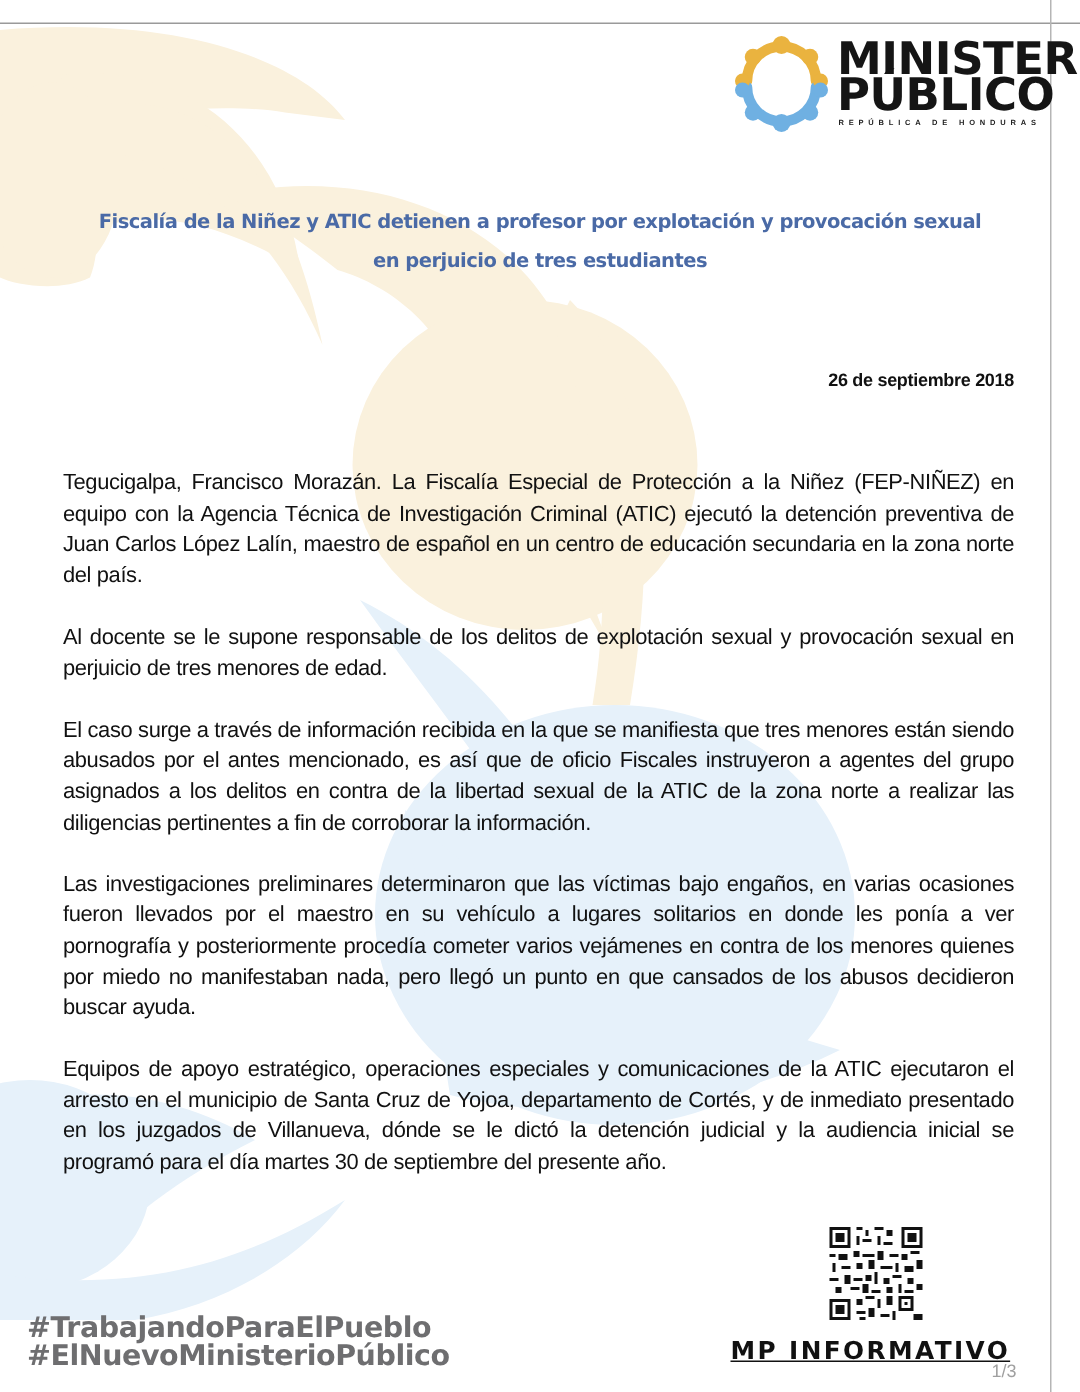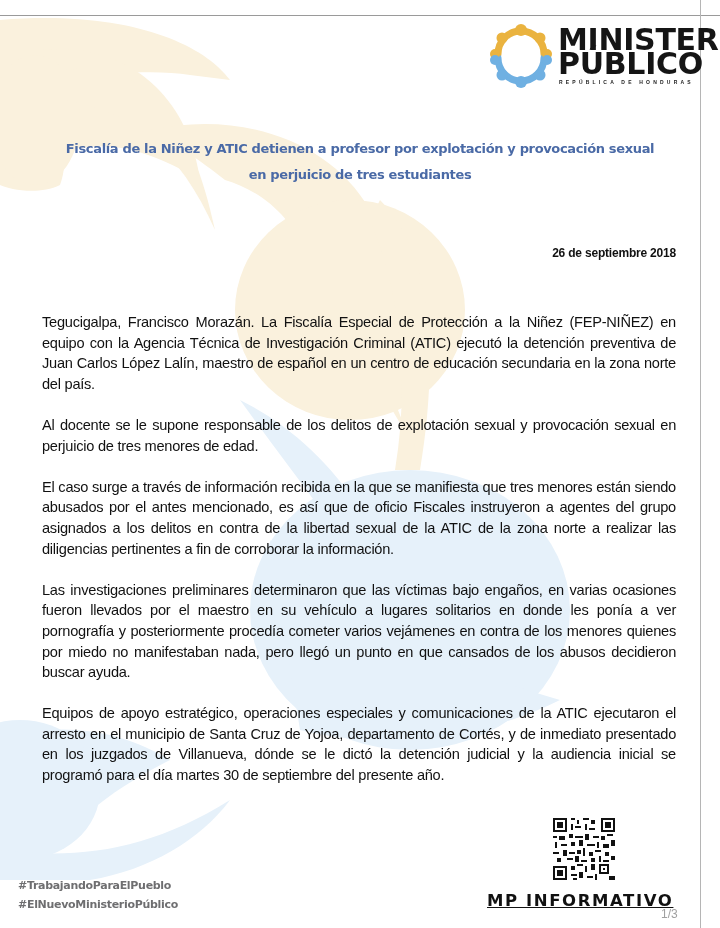--- a/index.html
+++ b/index.html
@@ -13,21 +13,21 @@
     .bg { position: absolute; inset: 0; pointer-events: none; }
     .logo { position: absolute; left: 490px; top: 24px; width: 205px; height: 66px; }
     .logo-mark { position: absolute; left: 0; top: 0; width: 62px; height: 64px; }
     .logo-title { position: absolute; left: 68px; top: 4px; font-family: "DejaVu Sans", sans-serif; font-weight: bold; font-size: 30px; line-height: 24px; color: #151515; letter-spacing: -0.3px; }
     .logo-sub { position: absolute; left: 69px; top: 55px; font-size: 5px; letter-spacing: 3.2px; font-weight: bold; color: #222; white-space: nowrap; }
     .title { position: absolute; left: 60px; top: 136px; width: 600px; text-align: center; font-family: "DejaVu Sans", sans-serif; font-weight: bold; font-size: 13px; line-height: 26px; color: #4a6aa6; letter-spacing: -0.35px; }
     .date { position: absolute; right: 44px; top: 246px; font-weight: bold; font-size: 12px; color: #111; letter-spacing: -0.2px; }
     .body { position: absolute; left: 42px; top: 312px; width: 634px; font-size: 14.6px; line-height: 20.6px; color: #111; }
     .body p { margin: 0 0 20.6px 0; text-align: justify; letter-spacing: -0.25px; }
     .body b { font-weight: normal; }
-    .hashtags { position: absolute; left: 18px; top: 876px; font-family: "DejaVu Sans", sans-serif; font-weight: bold; font-size: 11px; line-height: 19px; color: #6e6e70; letter-spacing: -0.3px; }
+    .hashtags { position: absolute; left: 18px; top: 876px; font-family: "DejaVu Sans", sans-serif; font-weight: bold; font-size: 19px; line-height: 19px; color: #6e6e70; letter-spacing: -0.3px; }
     .qr { position: absolute; left: 551px; top: 816px; width: 66px; height: 66px; }
     .mp-info { position: absolute; left: 487px; top: 891px; font-family: "DejaVu Sans", sans-serif; font-weight: bold; font-size: 16.5px; letter-spacing: 1.6px; color: #111; text-decoration: underline; }
     .page-num { position: absolute; left: 661px; top: 907px; font-size: 12px; color: #a0a0a0; font-weight: normal; }
   </style>
 </head>
 <body>
 
 <div class="page">
 
   <svg class="bg" width="720" height="928" viewBox="0 0 720 928">

